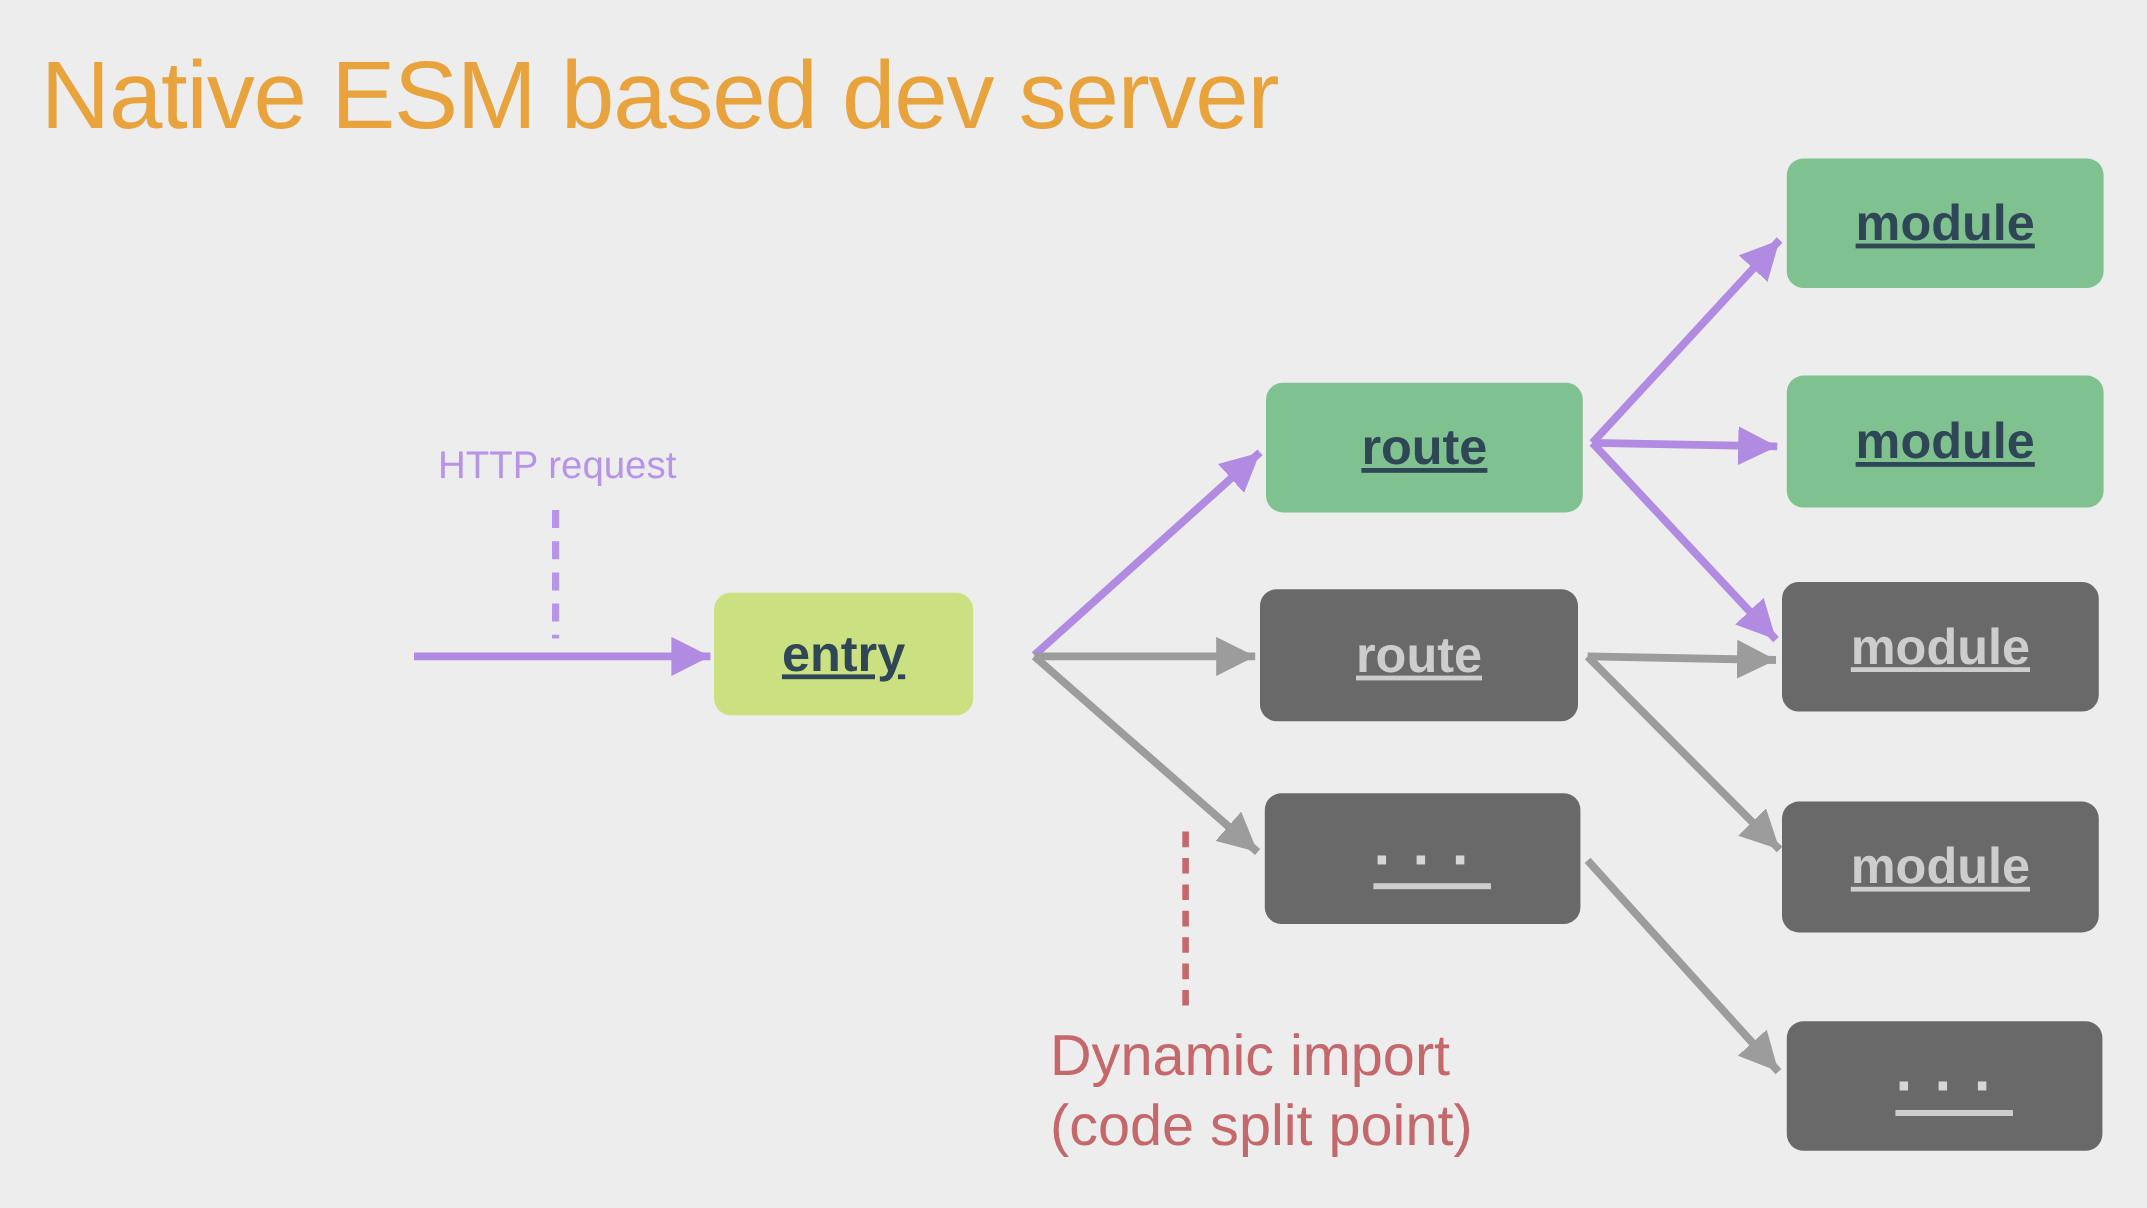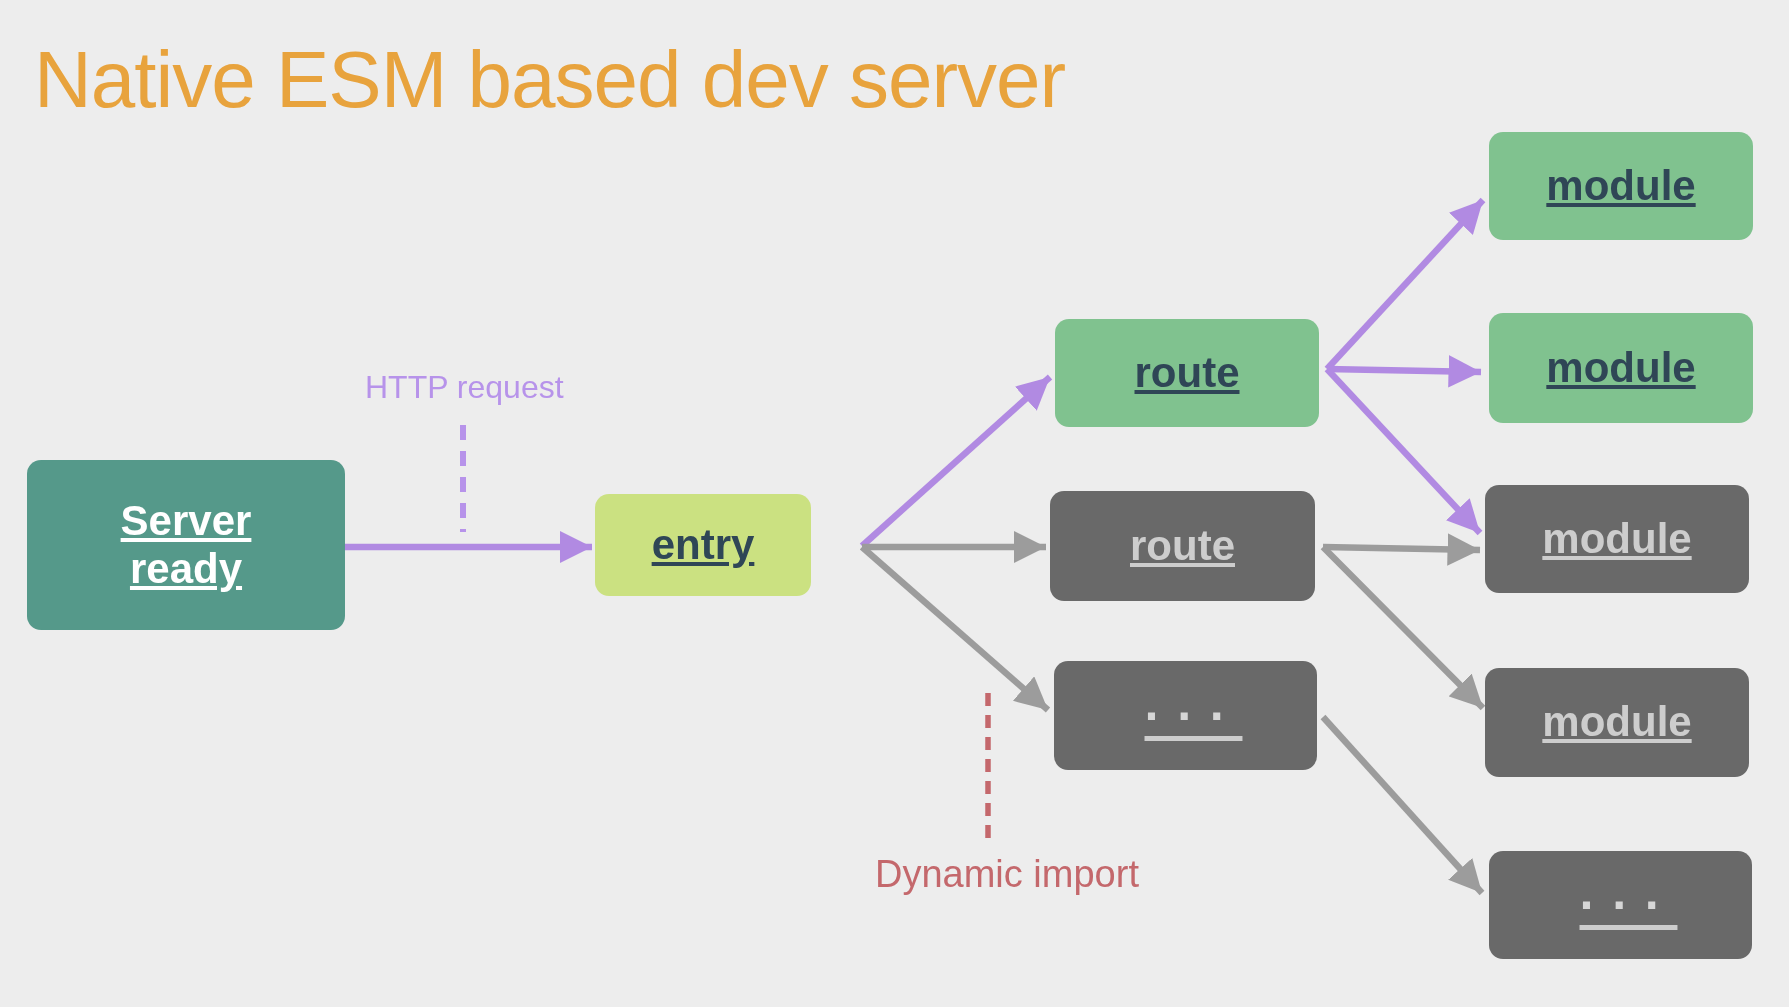--- a/index.html
+++ b/index.html
@@ -57,21 +57,21 @@
     color: #d6d6d6;
     line-height: 1;
   }
   .annotation {
     position: absolute;
     font-size: 32px;
     line-height: 1.2;
     white-space: nowrap;
   }
   .annotation.purple { color: #b793ea; }
-  .annotation.red    { color: #c4686c; font-size: 38px; }
+  .annotation.red    { color: #c4686c; font-size: 48px; }
 </style>
 </head>
 <body>
 
 <div class="canvas">
 
   <div class="page-title">Native ESM based dev server</div>
 
   <svg class="edges-layer" viewBox="0 0 1789 1007" width="1789" height="1007" aria-hidden="true">
     <defs>
@@ -95,24 +95,20 @@
 
     <line x1="1323" y1="547" x2="1480" y2="550" stroke="#9c9c9c" stroke-width="6.5" marker-end="url(#arrow-gray)"></line>
     <line x1="1323" y1="547" x2="1483" y2="708" stroke="#9c9c9c" stroke-width="6.5" marker-end="url(#arrow-gray)"></line>
 
     <line x1="1323" y1="717" x2="1482" y2="893" stroke="#9c9c9c" stroke-width="6.5" marker-end="url(#arrow-gray)"></line>
 
     <line x1="463" y1="425" x2="463" y2="532" stroke="#b793ea" stroke-width="6" stroke-dasharray="15 11"></line>
     <line x1="988" y1="693" x2="988" y2="838" stroke="#c4686c" stroke-width="5.5" stroke-dasharray="13 9"></line>
   </svg>
 
-  <div class="node teal" style="left:27px; top:460px; width:318px; height:170px; font-size:42px;">
-    <span>Server</span>
-    <span>ready</span>
-  </div>
 
   <div class="node lime" style="left:595px; top:494px; width:216px; height:102px;">
     <span>entry</span>
   </div>
 
   <div class="node green" style="left:1055px; top:319px; width:264px; height:108px;">
     <span>route</span>
   </div>
 
   <div class="node dark" style="left:1050px; top:491px; width:265px; height:110px;">
@@ -142,15 +138,16 @@
   <div class="node dark" style="left:1489px; top:851px; width:263px; height:108px;">
     <span class="dots-label">···</span>
   </div>
 
   <div class="annotation purple" style="left:365px; top:368px;">
     <span>HTTP request</span>
   </div>
 
   <div class="annotation red" style="left:875px; top:852px;">
     <div>Dynamic import</div>
+    <div>(code split point)</div>
   </div>
 
 </div>
 
 </body></html>

